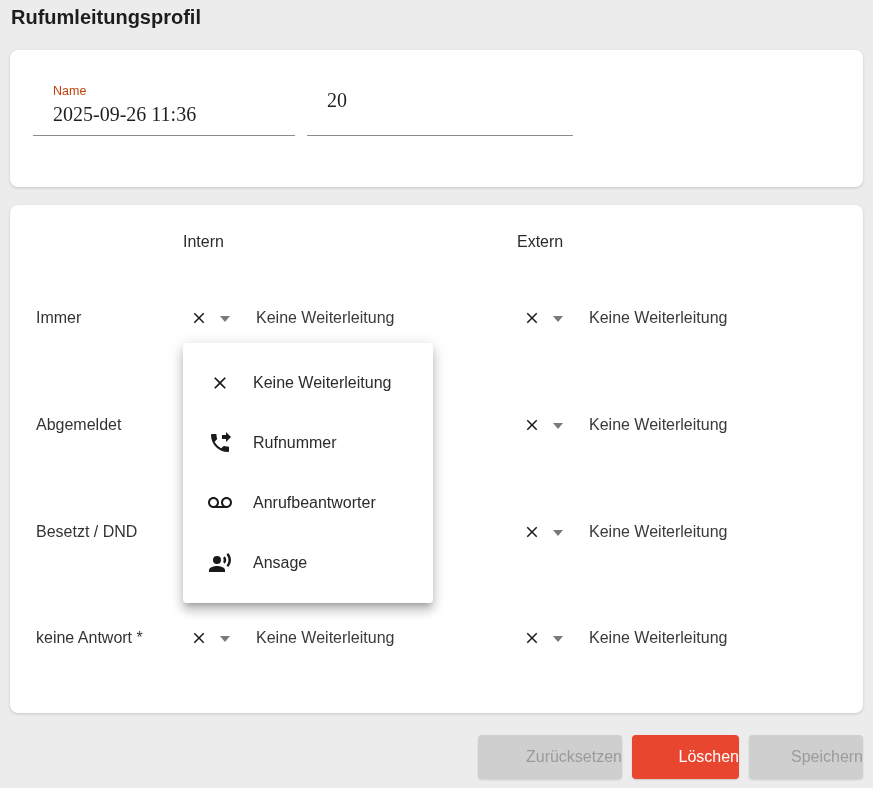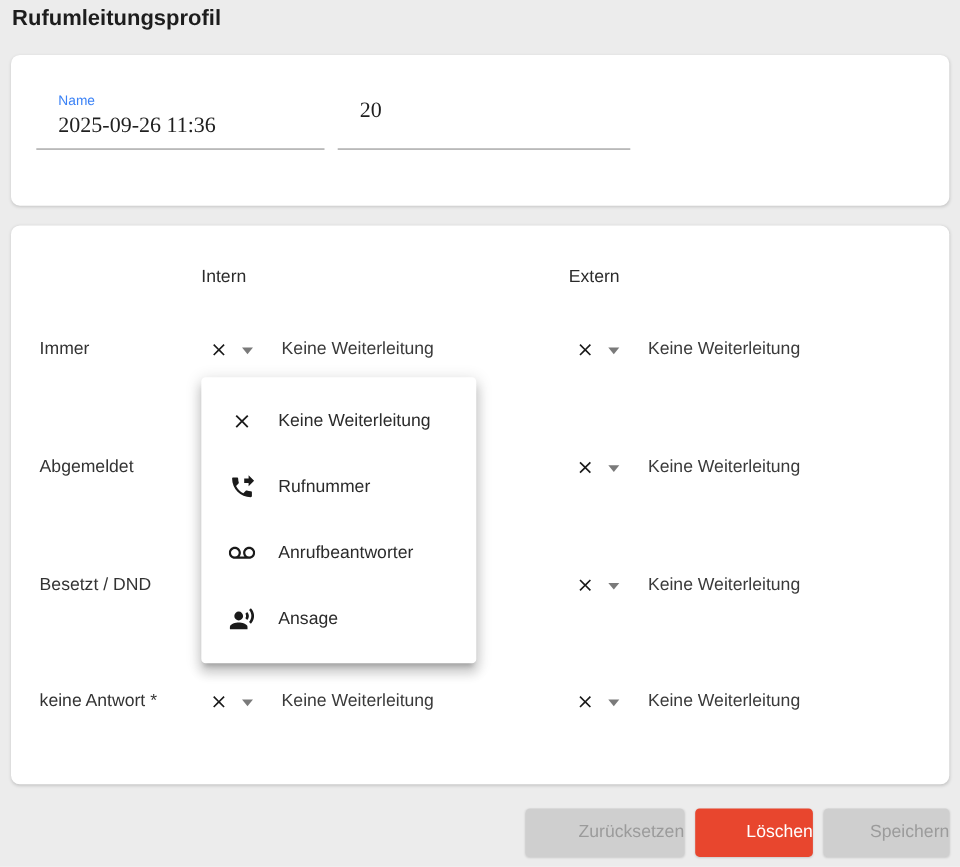--- a/index.html
+++ b/index.html
@@ -20,30 +20,30 @@
     background:#ffffff; border-radius:8px;
     box-shadow:0 1px 3px rgba(0,0,0,0.16);
   }
   .card.profile { top:50px; height:137px; }
   .card.table  { top:205px; height:508px; }
 
   
   .field { position:absolute; top:34px; height:52px; border-bottom:1px solid #8c8c8c; }
   .field.name { left:23px; width:262px; }
   .field.seconds { left:297px; width:266px; }
-  .field .flabel { display:block; padding-left:20px; font-size:12.5px; color:#3b82f6; }
+  .field .flabel { display:block; padding-left:20px; font-size:12.5px; color:#c2410c; }
   .field input {
     display:block; width:100%; margin-top:5px; padding-left:20px;
     border:none; outline:none; background:transparent;
     font-family:Liberation Serif, serif;
     font-size:20px; color:#1f1f1f;
   }
 
   
-  .col-header { position:absolute; top:38px; font-size:16px; color:#2b2b2b; }
+  .col-header { position:absolute; top:28px; font-size:16px; color:#2b2b2b; }
   .col-header.intern { left:173px; }
   .col-header.extern { left:507px;text-align:center; }
 
   .frow { position:absolute; left:0; width:853px; height:24px; }
   .frow .rlabel { position:absolute; left:26px; top:2px; font-size:16px; color:#333333; }
   .trigger { position:absolute; top:0; width:58px; height:24px; cursor:pointer; }
   .trigger.intern { left:180px; }
   .trigger.extern { left:513px; }
   .trigger .x-icon { position:absolute; left:0; top:2px; }
   .trigger .caret-icon { position:absolute; left:29px; top:8px; }

